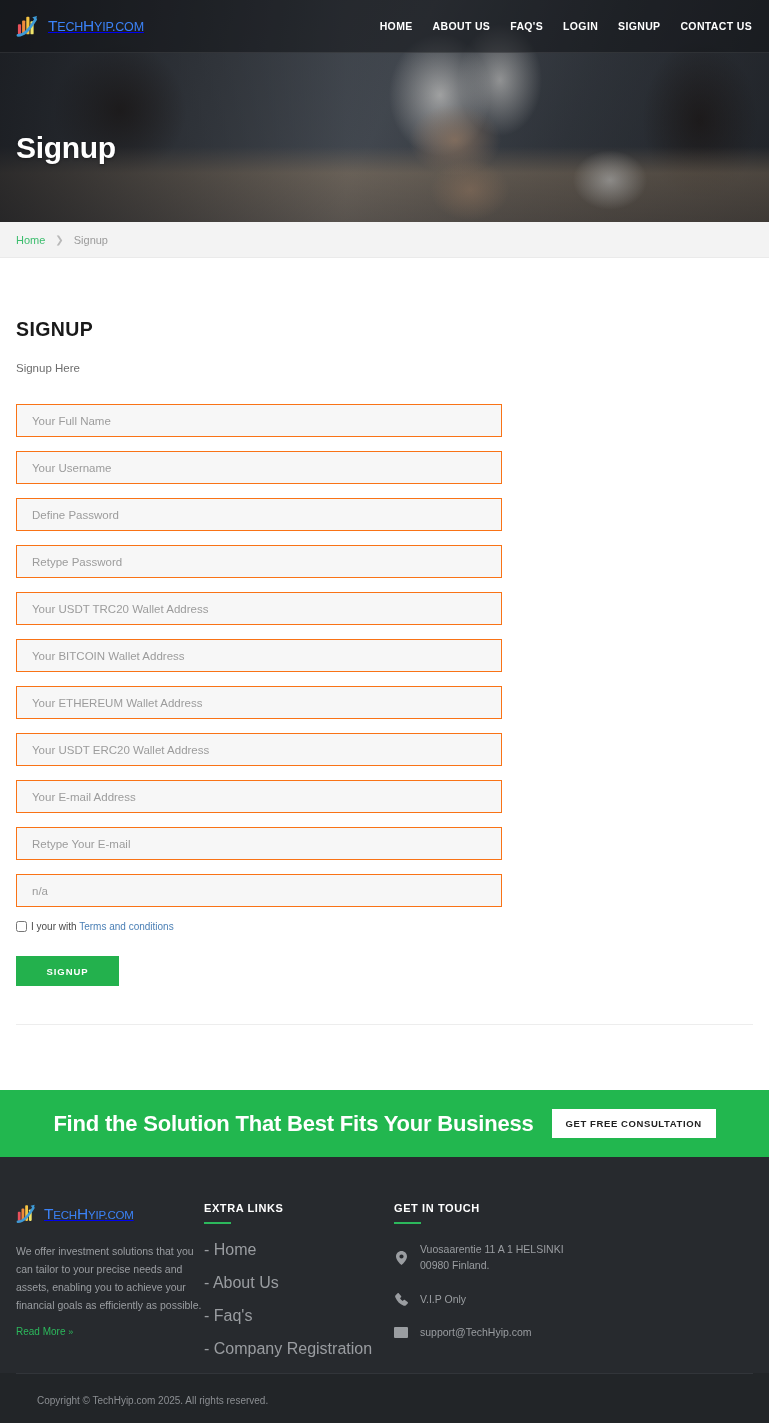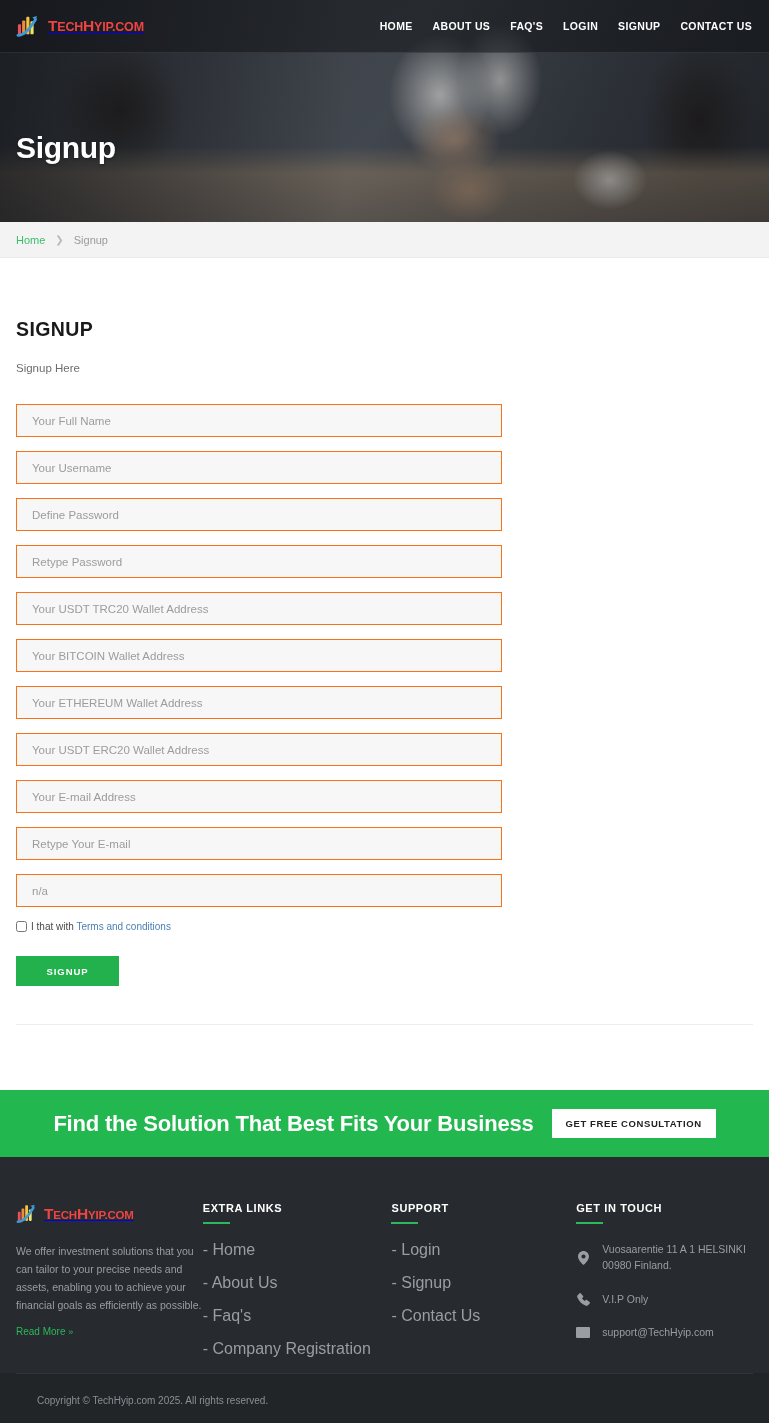--- a/index.html
+++ b/index.html
@@ -48,24 +48,24 @@
     position: absolute; top: 0; left: 0; right: 0; height: 53px;
     background: rgba(18,20,24,0.55);
     border-bottom: 1px solid rgba(255,255,255,0.09);
     display: flex; align-items: center;
     z-index: 5;
   }
   .logo { display: flex; align-items: center; margin-left: 16px; gap: 4px; }
   .logo-mark { width: 28px; height: 26px; display: block; }
   .logo-text {
     font-family: "Liberation Sans", sans-serif;
-    font-weight: 700;
+    font-weight: 400;
     font-size: 15.5px;
     letter-spacing: -0.2px;
-    color: #ef4444;
+    color: #3b82f6;
     line-height: 1;
   }
   .logo-text .cap { font-size: 15.5px; }
   .logo-text .sm { font-size: 12.5px; }
 
   .mainnav { margin-left: auto; margin-right: 17px; display: flex; align-items: center; gap: 20px; }
   .mainnav a {
     color: #ffffff; text-decoration: none;
     font-size: 10.5px; font-weight: 700; letter-spacing: 0.35px;
     text-transform: uppercase; white-space: nowrap;
@@ -283,21 +283,21 @@
     </div>
     <div class="field">
       <input type="text" placeholder="Retype Your E-mail" style="">
     </div>
     <div class="field">
       <input type="text" placeholder="n/a" style="">
     </div>
 
     <div class="agree-row">
       <input type="checkbox" style="">
-      <span class="agree-text"><span>I that with </span><a href="#">Terms and conditions</a></span>
+      <span class="agree-text"><span>I your with </span><a href="#">Terms and conditions</a></span>
     </div>
 
     <button class="btn-signup" type="submit">SIGNUP</button>
   </form>
 
   <div class="divider"></div>
 </div>
 
 <div class="cta">
   <div class="cta-heading">Find the Solution That Best Fits Your Business</div>
@@ -329,27 +329,20 @@
 
     <div class="col-links">
       <div class="col-head">EXTRA LINKS</div>
       <div class="col-rule"></div>
       <a class="flink" href="#">- Home</a>
       <a class="flink" href="#">- About Us</a>
       <a class="flink" href="#">- Faq's</a>
       <a class="flink" href="#">- Company Registration</a>
     </div>
 
-    <div class="col-support">
-      <div class="col-head">SUPPORT</div>
-      <div class="col-rule"></div>
-      <a class="flink" href="#">- Login</a>
-      <a class="flink" href="#">- Signup</a>
-      <a class="flink" href="#">- Contact Us</a>
-    </div>
 
     <div class="col-touch">
       <div class="col-head">GET IN TOUCH</div>
       <div class="col-rule"></div>
 
       <div class="contact-item">
         <span class="ci-icon">
           <svg width="11" height="14" viewBox="0 0 11 14" xmlns="http://www.w3.org/2000/svg">
               <path d="M5.5 0C2.46 0 0 2.46 0 5.5 0 9.6 5.5 14 5.5 14S11 9.6 11 5.5C11 2.46 8.54 0 5.5 0zm0 7.6A2.1 2.1 0 1 1 5.5 3.4a2.1 2.1 0 0 1 0 4.2z"></path>
             </svg>

